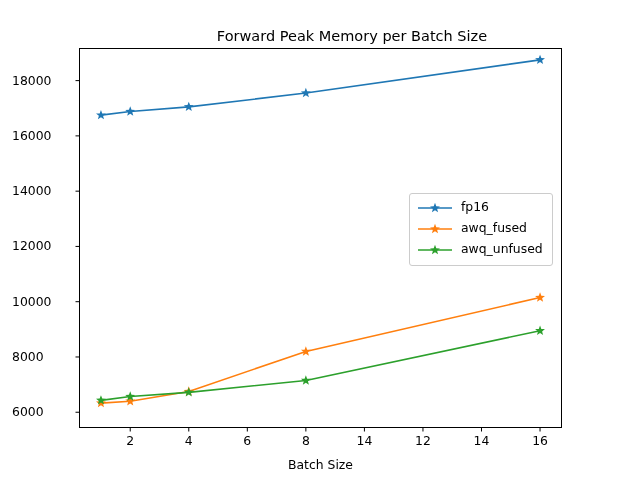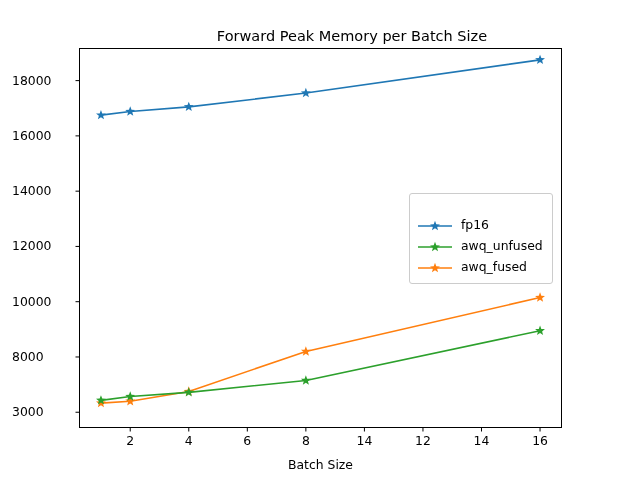--- a/index.html
+++ b/index.html
@@ -81,21 +81,21 @@
     font-size: 12.4px;
     color: #000000;
     top: 433px;
   }
   .legend-box {
     position: absolute;
     box-sizing: border-box;
     border: 1px solid #cccccc;
     border-radius: 3px;
     background: #ffffff;
-    padding: 20px 9px 6px 7px;
+    padding: 2px 9px 6px 7px;
   }
   .legend-row {
     display: flex;
     align-items: center;
     height: 21px;
   }
   .legend-sample {
     width: 36px;
     height: 14px;
     position: relative;
@@ -154,21 +154,21 @@
         <path d="M100.95,395.16L102.24,398.60L105.90,398.76L103.03,401.04L104.01,404.57L100.95,402.55L97.90,404.57L98.88,401.04L96.01,398.76L99.67,398.60Z" fill="#2ca02c" stroke="none"></path>
         <path d="M130.23,391.29L131.51,394.73L135.17,394.89L132.30,397.17L133.28,400.70L130.23,398.68L127.17,400.70L128.15,397.17L125.28,394.89L128.94,394.73Z" fill="#2ca02c" stroke="none"></path>
         <path d="M188.77,387.15L190.06,390.58L193.72,390.74L190.85,393.02L191.83,396.56L188.77,394.53L185.72,396.56L186.70,393.02L183.83,390.74L187.49,390.58Z" fill="#2ca02c" stroke="none"></path>
         <path d="M305.86,375.27L307.15,378.70L310.81,378.86L307.94,381.14L308.92,384.67L305.86,382.65L302.81,384.67L303.79,381.14L300.92,378.86L304.58,378.70Z" fill="#2ca02c" stroke="none"></path>
         <path d="M540.05,325.52L541.33,328.95L544.99,329.11L542.12,331.39L543.10,334.93L540.05,332.90L536.99,334.93L537.97,331.39L535.10,329.11L538.76,328.95Z" fill="#2ca02c" stroke="none"></path>
       </g>
     </svg>
 
   <div id="ytick-labels">
       <div class="ytick-wrap" style="top: 412.247px;">
-        <div class="ytick-label">3000</div>
+        <div class="ytick-label">6000</div>
       </div>
       <div class="ytick-wrap" style="top: 356.975px;">
         <div class="ytick-label">8000</div>
       </div>
       <div class="ytick-wrap" style="top: 301.702px;">
         <div class="ytick-label">10000</div>
       </div>
       <div class="ytick-wrap" style="top: 246.429px;">
         <div class="ytick-label">12000</div>
       </div>
@@ -198,27 +198,27 @@
   <div class="legend-box" id="legend" style="left: 409px; top: 193px;">
       <div class="legend-row">
         <div class="legend-sample"><svg width="36" height="14" viewBox="0 0 36 14">
             <line x1="1" y1="7" x2="35" y2="7" stroke="#1f77b4" stroke-width="1.6"></line>
             <path d="M18.00,1.80L19.28,5.23L22.95,5.39L20.08,7.67L21.06,11.21L18.00,9.18L14.94,11.21L15.92,7.67L13.05,5.39L16.72,5.23Z" fill="#1f77b4"></path>
           </svg></div>
         <span class="legend-text">fp16</span>
       </div>
       <div class="legend-row">
         <div class="legend-sample"><svg width="36" height="14" viewBox="0 0 36 14">
+            <line x1="1" y1="7" x2="35" y2="7" stroke="#ff7f0e" stroke-width="1.6"></line>
+            <path d="M18.00,1.80L19.28,5.23L22.95,5.39L20.08,7.67L21.06,11.21L18.00,9.18L14.94,11.21L15.92,7.67L13.05,5.39L16.72,5.23Z" fill="#ff7f0e"></path>
+          </svg></div>
+        <span class="legend-text">awq_fused</span>
+      </div>
+      <div class="legend-row">
+        <div class="legend-sample"><svg width="36" height="14" viewBox="0 0 36 14">
             <line x1="1" y1="7" x2="35" y2="7" stroke="#2ca02c" stroke-width="1.6"></line>
             <path d="M18.00,1.80L19.28,5.23L22.95,5.39L20.08,7.67L21.06,11.21L18.00,9.18L14.94,11.21L15.92,7.67L13.05,5.39L16.72,5.23Z" fill="#2ca02c"></path>
           </svg></div>
         <span class="legend-text">awq_unfused</span>
       </div>
-      <div class="legend-row">
-        <div class="legend-sample"><svg width="36" height="14" viewBox="0 0 36 14">
-            <line x1="1" y1="7" x2="35" y2="7" stroke="#ff7f0e" stroke-width="1.6"></line>
-            <path d="M18.00,1.80L19.28,5.23L22.95,5.39L20.08,7.67L21.06,11.21L18.00,9.18L14.94,11.21L15.92,7.67L13.05,5.39L16.72,5.23Z" fill="#ff7f0e"></path>
-          </svg></div>
-        <span class="legend-text">awq_fused</span>
-      </div>
     </div>
 
 </div>
 
 </body></html>

